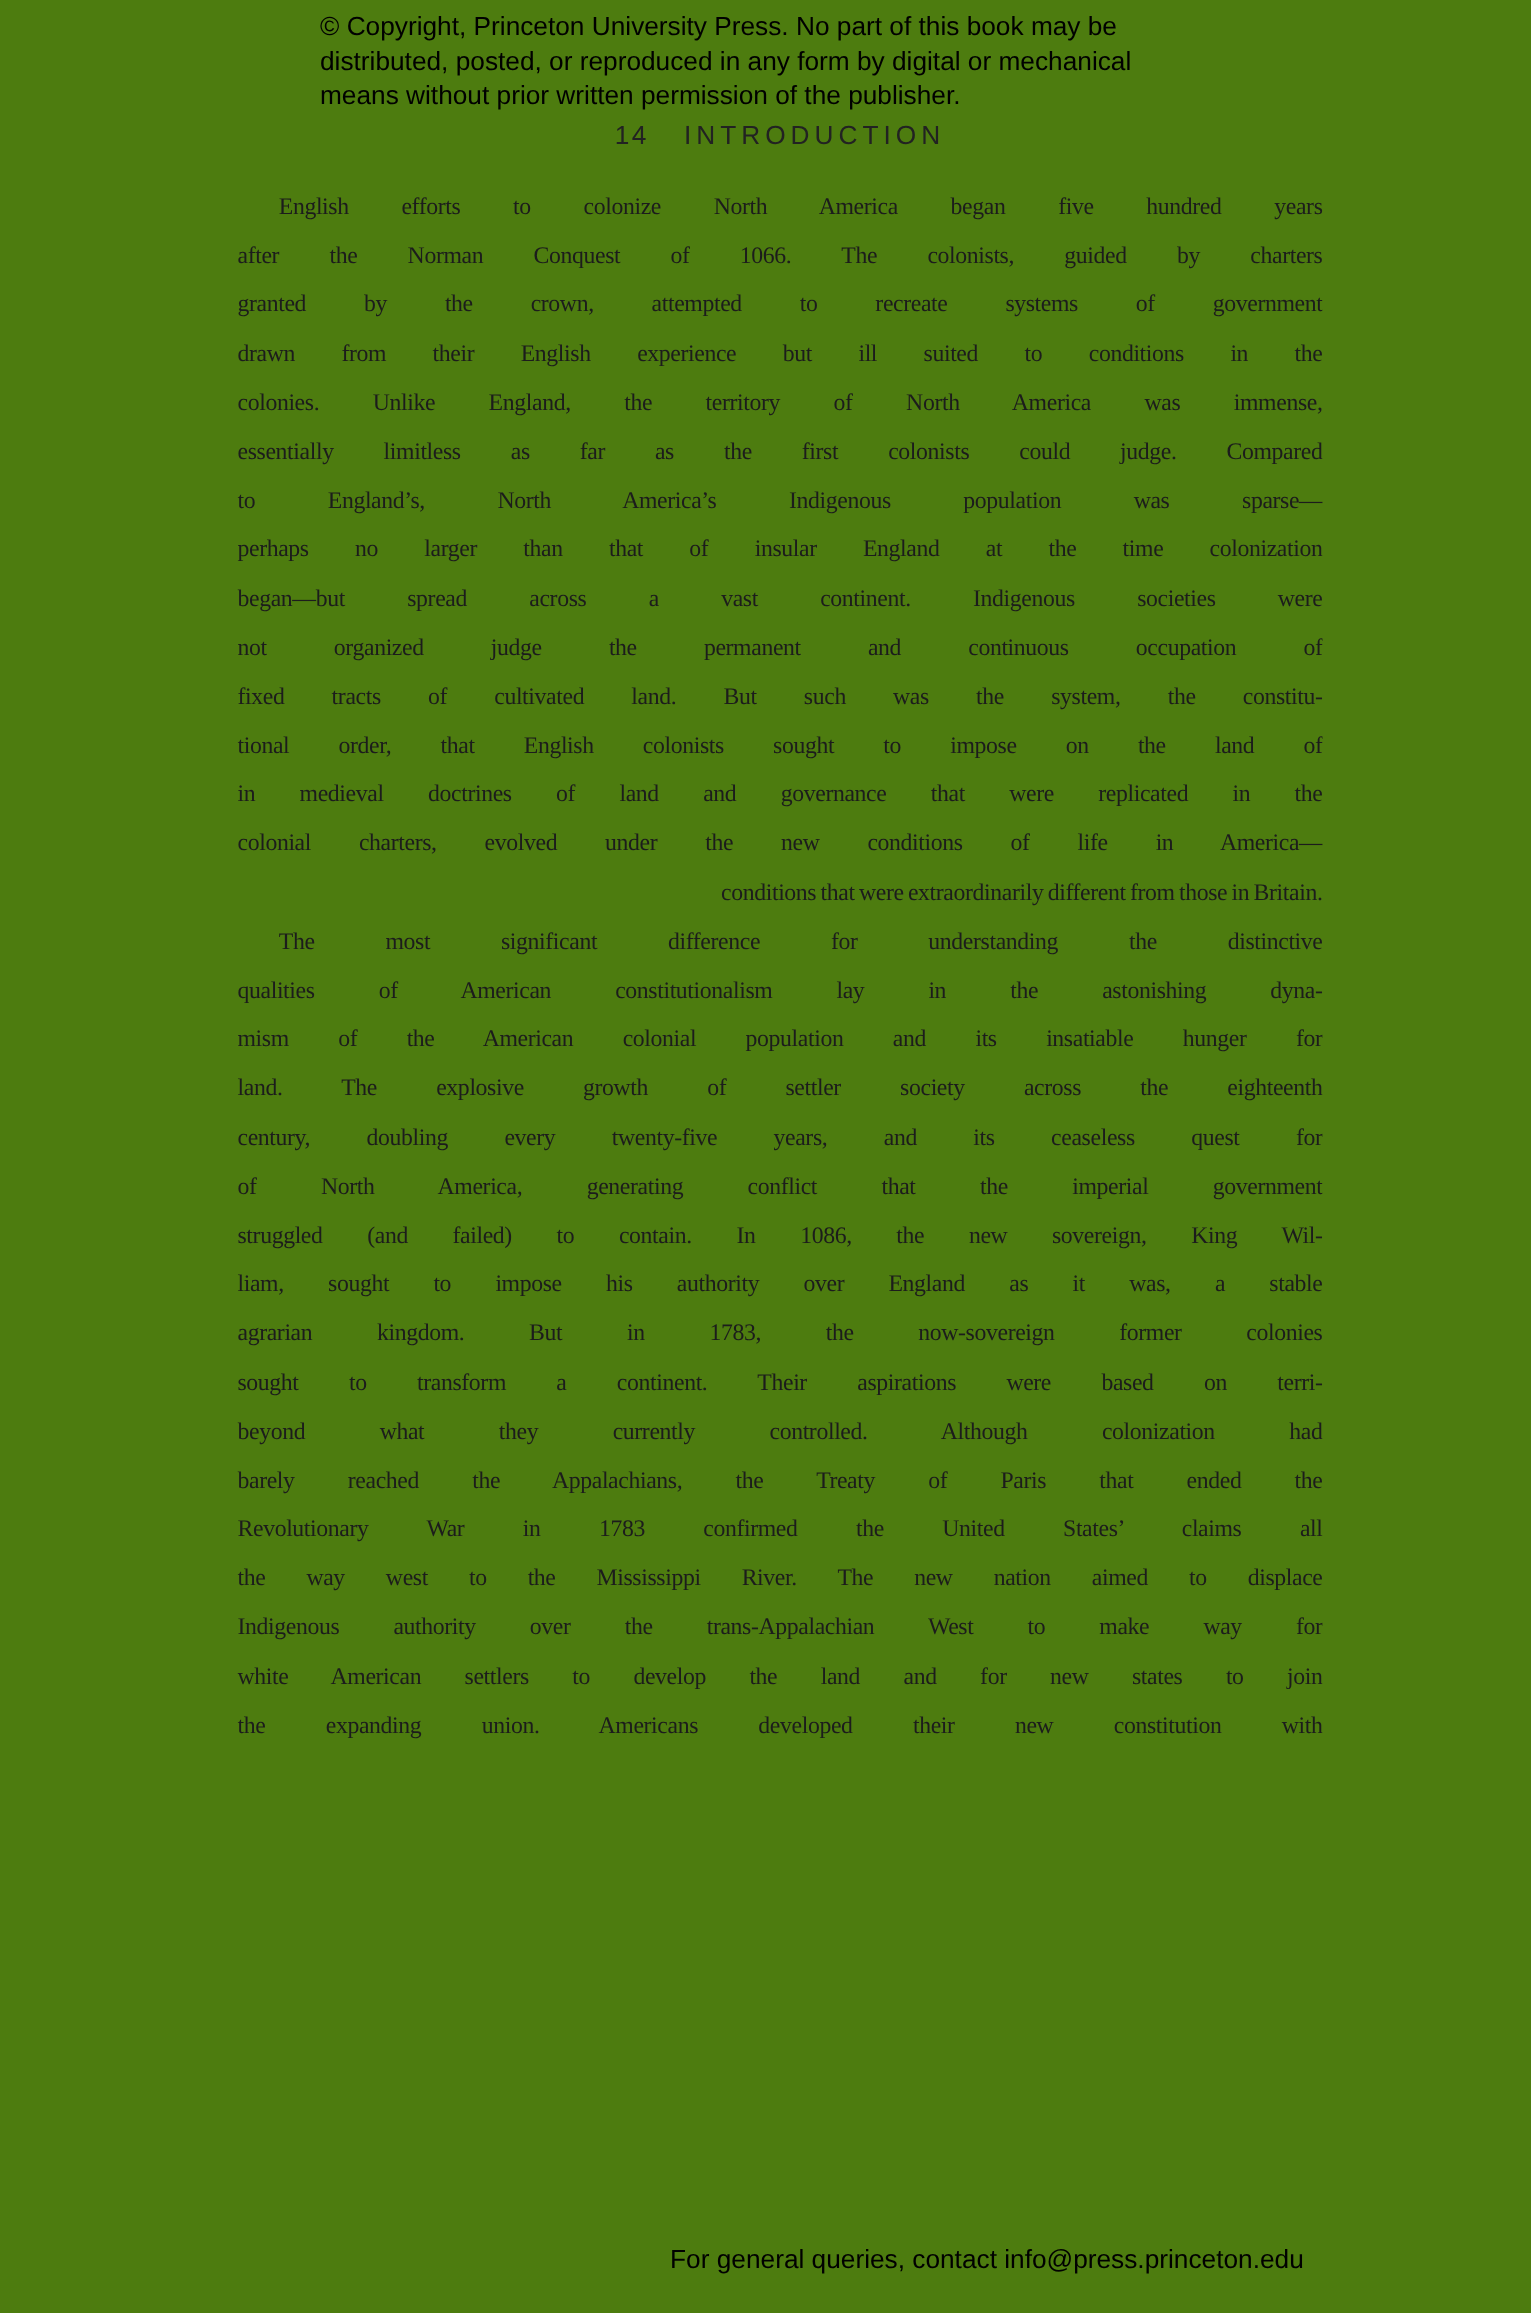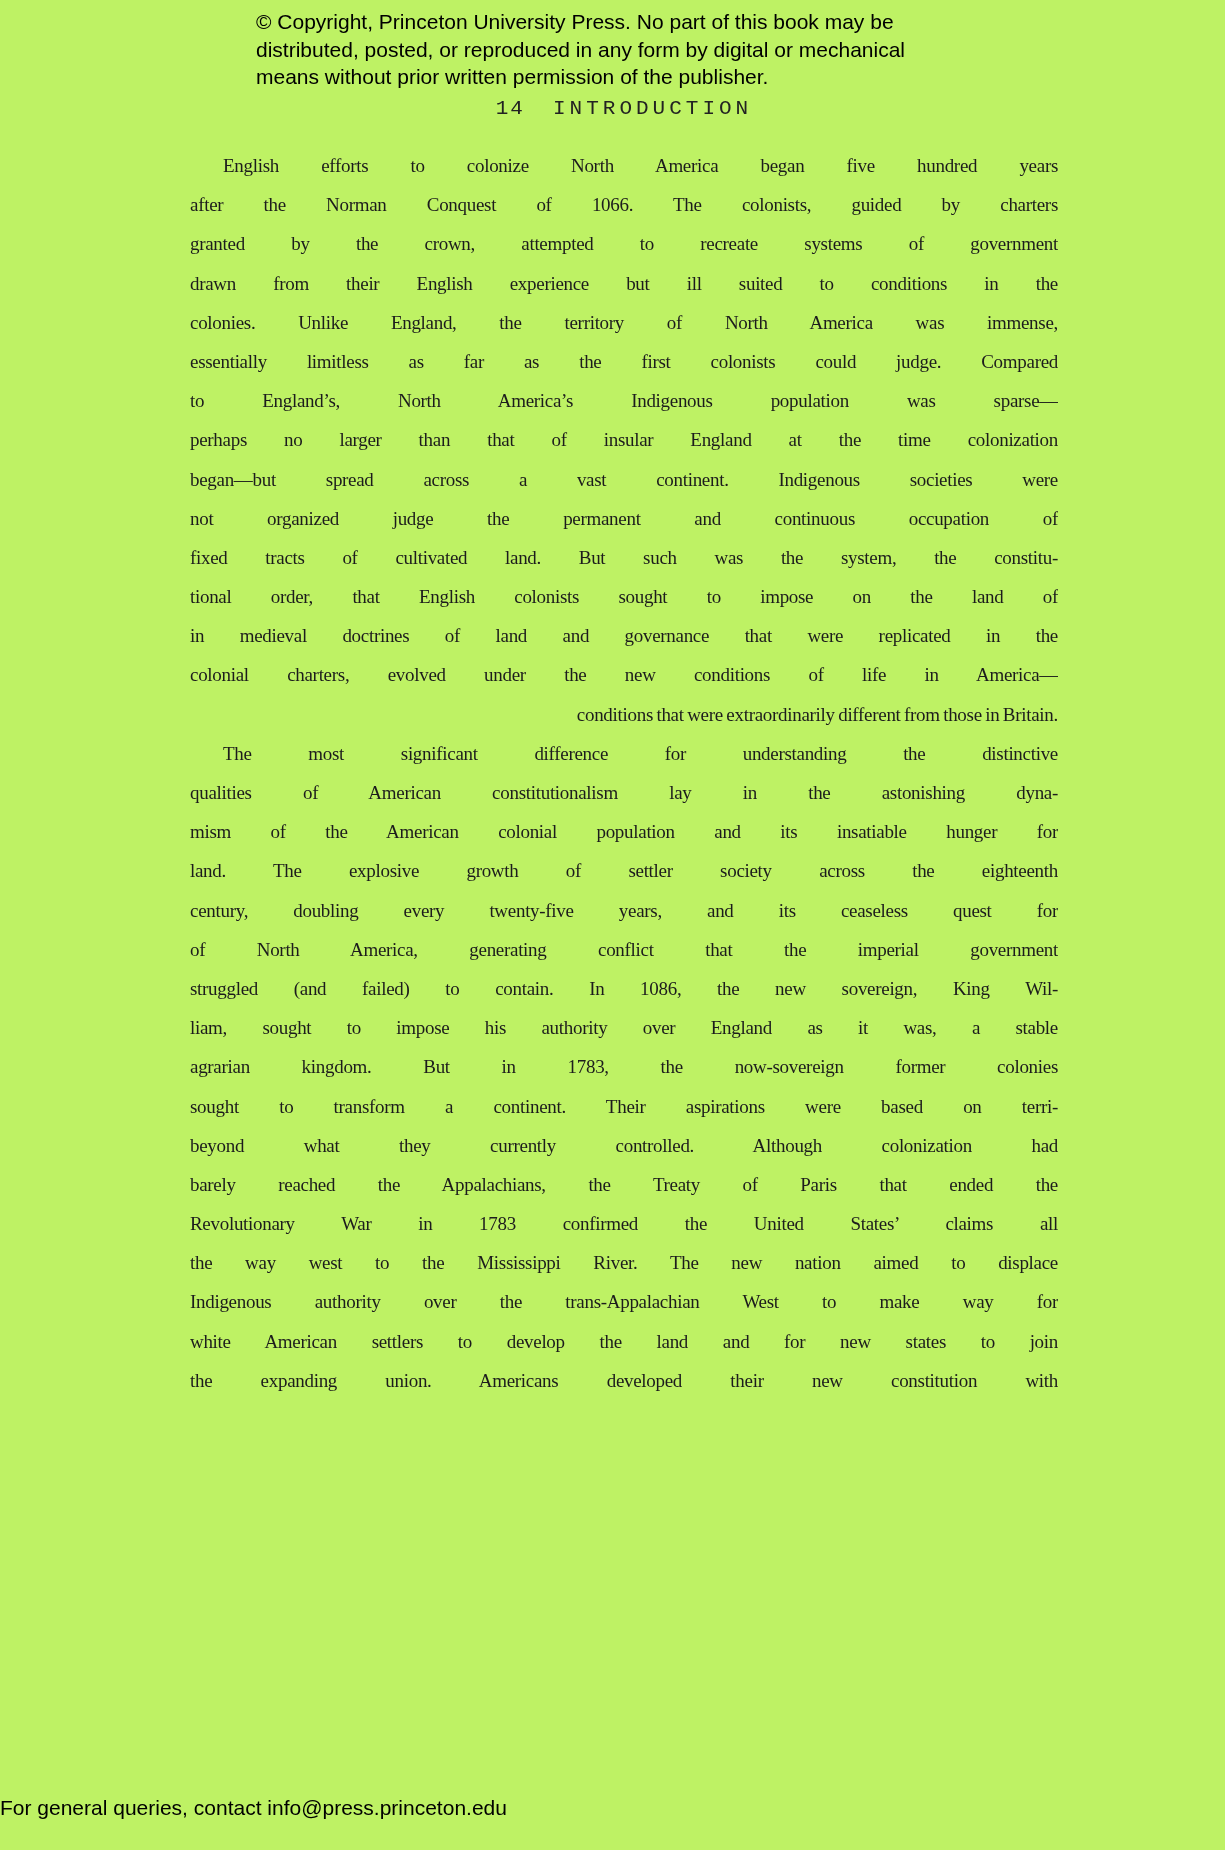--- a/index.html
+++ b/index.html
@@ -1,38 +1,38 @@
 <!DOCTYPE html>
 <html><head>
 <meta charset="utf-8">
 <style>
   html, body { margin: 0; padding: 0; }
   .page {
     position: relative;
     width: 1225px;
     height: 1850px;
-    background: #bef264;
+    background: #4d7c0f;
     overflow: hidden;
   }
   .copyright {
     position: absolute;
     left: 256px;
     top: 8px;
     font-family: "Liberation Sans", sans-serif;
     font-size: 21px;
     line-height: 27.5px;
     color: #000000;
   }
   .running-head {
     position: absolute;
     left: 190px;
     top: 97px;
     width: 868px;
     text-align: center;
-    font-family: Liberation Mono, monospace;
+    font-family: Liberation Sans, sans-serif;
     font-size: 21px;
     color: #222222;
     font-variant-numeric: oldstyle-nums;
   }
   .running-head .pageno {
     letter-spacing: 2px;
     margin-right: 28px;
   }
   .running-head .headtitle {
     letter-spacing: 4px;
@@ -60,21 +60,21 @@
     text-align-last: justify;
   }
   .body-line.indent {
     text-indent: 33px;
   }
   .page-footer {
     position: absolute;
     left: 0;
     top: 1796px;
     width: 1043px;
-    text-align: left;
+    text-align: right;
     font-family: "Liberation Sans", sans-serif;
     font-size: 21px;
     color: #000000;
   }
 </style>
 </head>
 <body>
 
 <div class="page">
 

